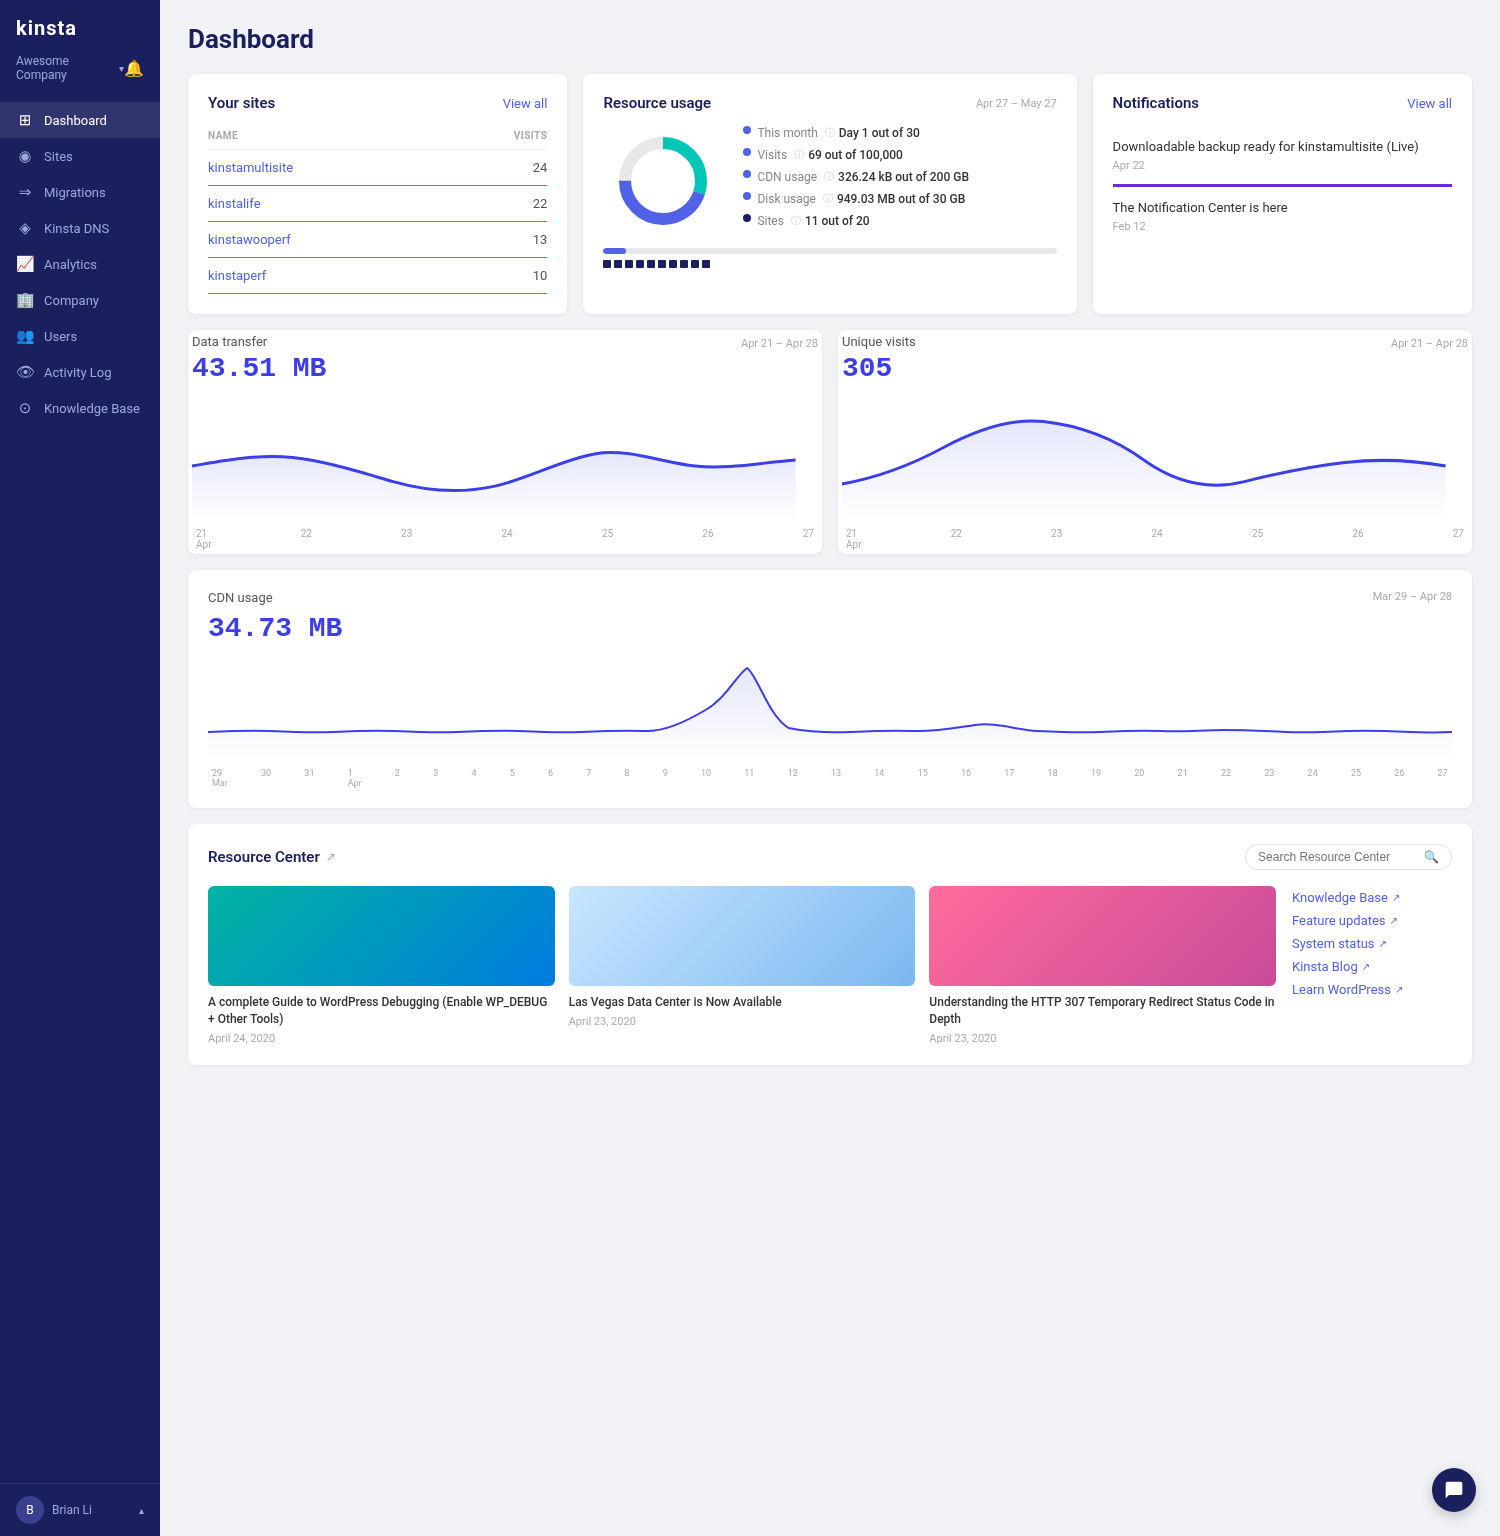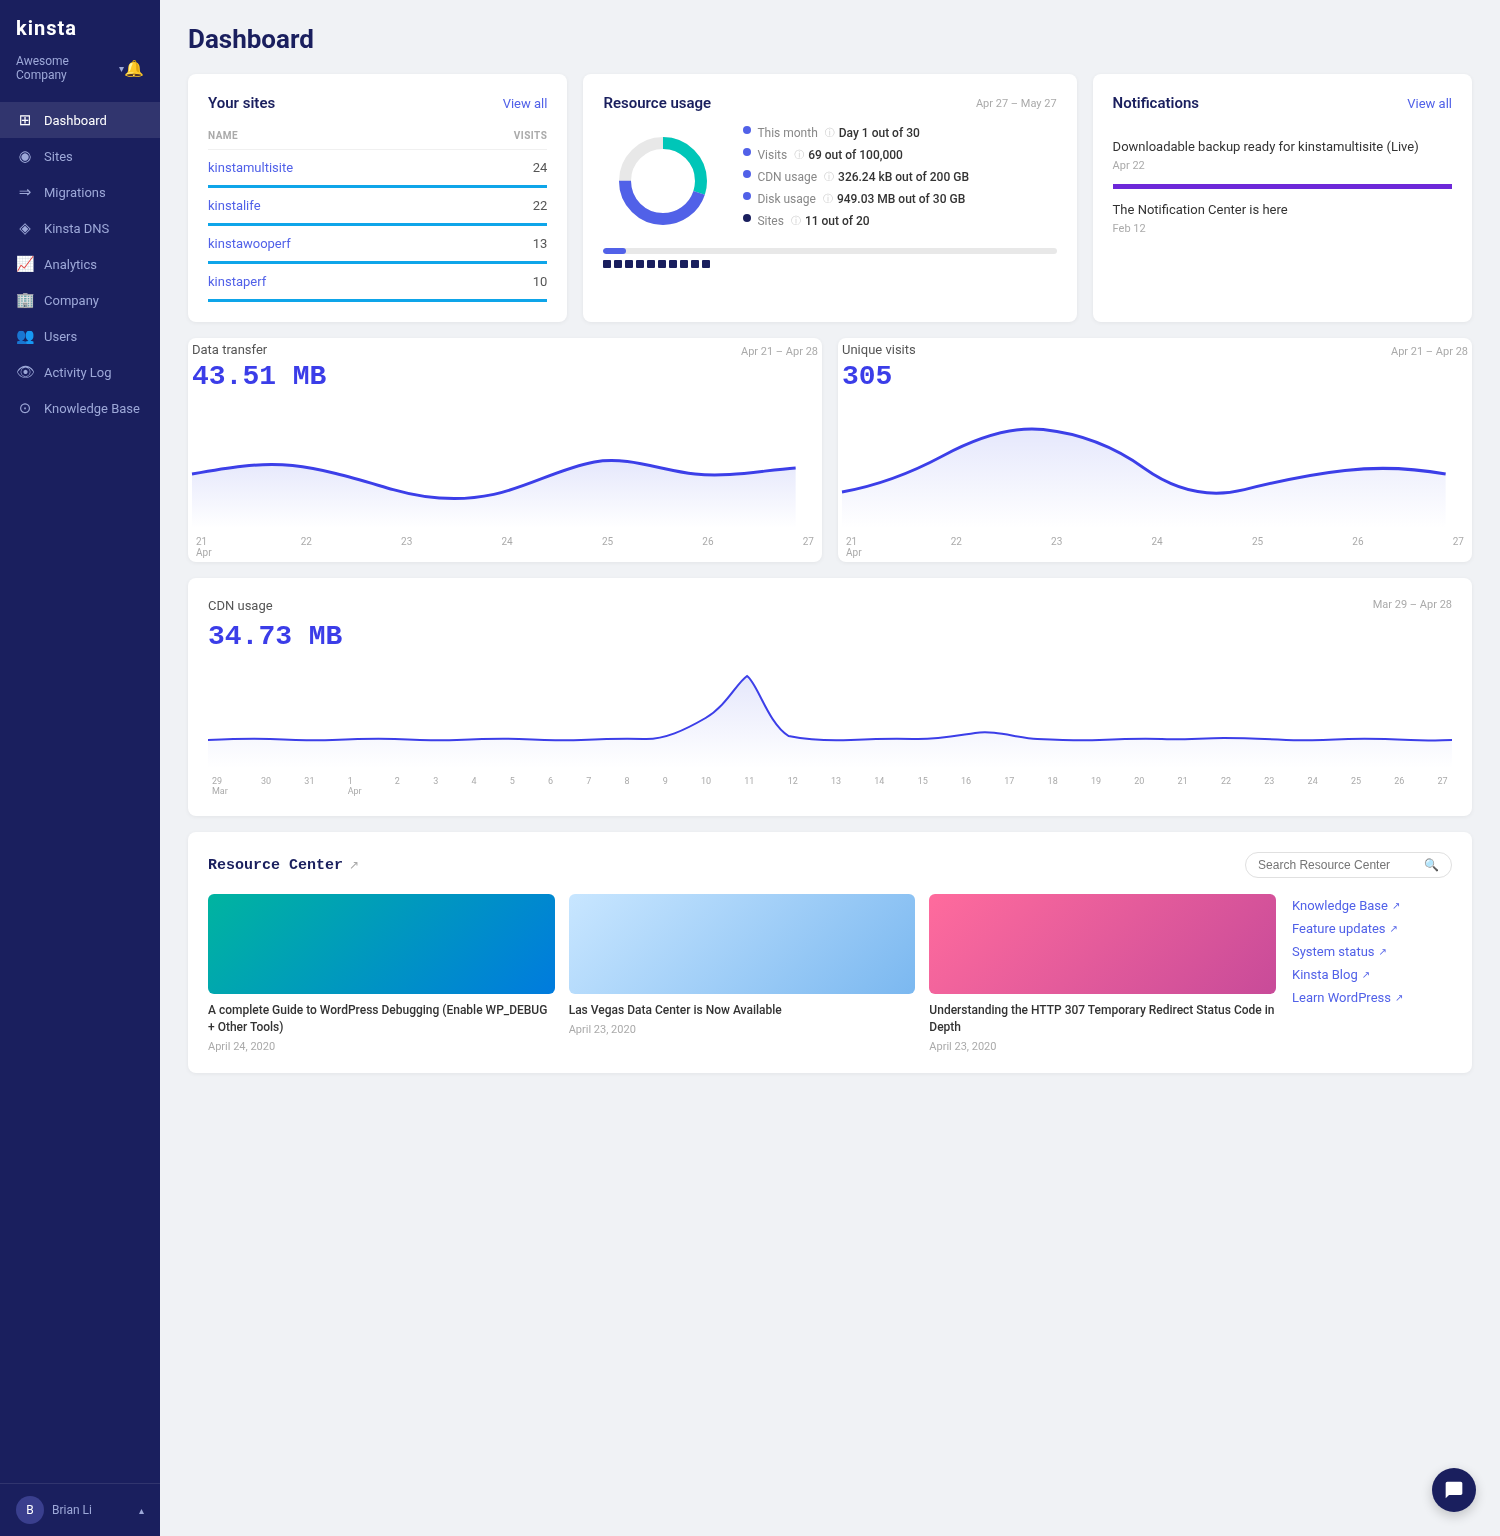--- a/index.html
+++ b/index.html
@@ -146,21 +146,21 @@
       color: #aaa;
       text-transform: uppercase;
       letter-spacing: 0.5px;
       text-align: left;
       padding: 4px 0 8px;
       border-bottom: 1px solid #f0f0f0;
     }
     .sites-table thead th:last-child { text-align: right; }
     .sites-table tbody td {
       padding: 10px 0;
-      border-bottom: 3px solid #0ea5e9;
+      border-bottom: 1px solid #0ea5e9;
       font-size: 13px;
     }
     .sites-table tbody td:last-child { text-align: right; color: #555; }
     .site-link { color: #5161e8; text-decoration: none; }
 
     
     .resource-card { position: relative; }
     .resource-inner { display: flex; gap: 20px; }
     .donut-container {
       width: 120px; min-width: 120px;
@@ -205,21 +205,21 @@
     }
     .loading-dot {
       width: 8px; height: 8px;
       background: #1a1f5e;
       border-radius: 1px;
     }
 
     
     .notif-item {
       padding: 12px 0;
-      border-bottom: 5px solid #6d28d9;
+      border-bottom: 3px solid #6d28d9;
     }
     .notif-item:last-child { border-bottom: none; }
     .notif-title { font-size: 13px; color: #333; margin-bottom: 3px; line-height: 1.4; }
     .notif-date { font-size: 11px; color: #aaa; }
 
     
     .charts-row {
       display: grid;
       grid-template-columns: 1fr 1fr;
       gap: 16px;
@@ -250,21 +250,21 @@
       padding: 20px;
       box-shadow: 0 1px 4px rgba(0,0,0,0.06);
     }
     .rc-header {
       display: flex;
       justify-content: space-between;
       align-items: center;
       margin-bottom: 16px;
     }
     .rc-title-row { display: flex; align-items: center; gap: 6px; }
-    .rc-title { font-size: 15px; font-weight: 600; color: #1a1f5e; font-family: Liberation Mono, monospace; }
+    .rc-title { font-size: 15px; font-weight: 600; color: #1a1f5e; }
     .rc-external { color: #aaa; font-size: 12px; }
     .search-box {
       display: flex;
       align-items: center;
       border: 1px solid #e0e0e0;
       border-radius: 20px;
       padding: 5px 12px;
       gap: 6px;
     }
     .search-box input {

